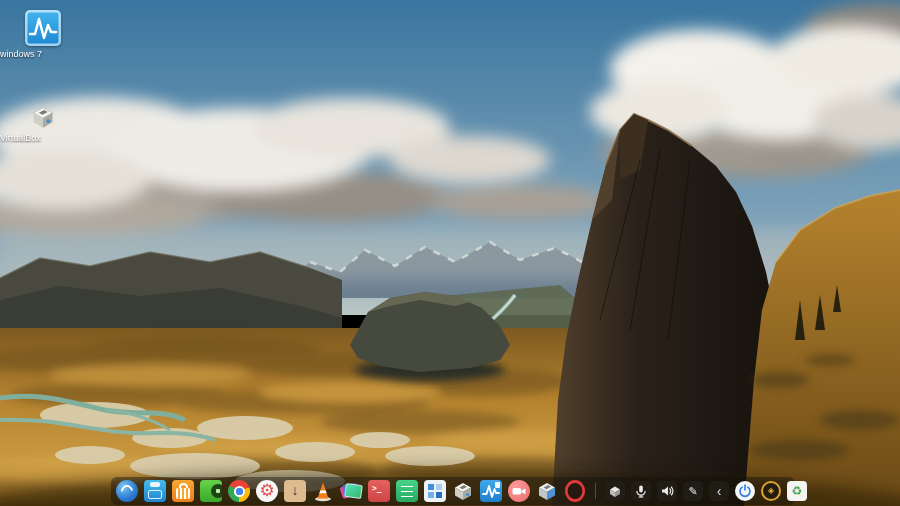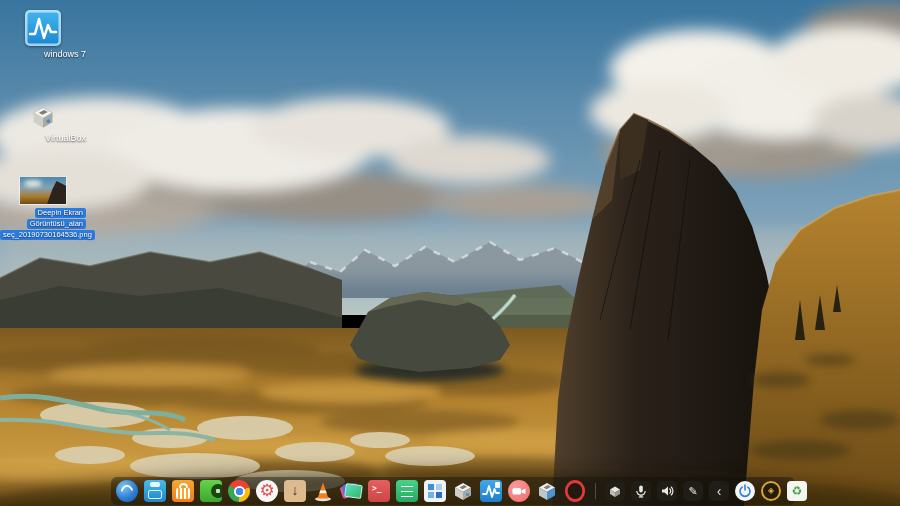--- a/index.html
+++ b/index.html
@@ -1,21 +1,21 @@
 <!DOCTYPE html>
 <html><head>
 <meta charset="utf-8">
 <style>
   html,body{margin:0;padding:0;width:900px;height:506px;overflow:hidden;
     font-family:"Liberation Sans",sans-serif;background:#000;}
   .stage{position:relative;width:900px;height:506px;overflow:hidden;}
   .wall{position:absolute;inset:0;}
 
   
-  .d-item{position:absolute;width:86px;text-align:right;cursor:default;}
+  .d-item{position:absolute;width:86px;text-align:left;cursor:default;}
   .d-item .glyphwrap{display:block;margin:0 auto;}
   .d-label{display:block;margin-top:3px;font-size:9px;color:#fff;
     text-shadow:0 1px 2px rgba(0,0,0,.75);}
   .vmicon{width:36px;height:36px;margin:0 auto;border-radius:5px;
     background:linear-gradient(#45b6ee,#1b86d2);
     box-shadow:inset 0 0 0 2.5px rgba(235,248,255,.65),0 1px 3px rgba(0,0,0,.4);}
   .thumb{width:46px;height:27px;margin:0 auto;border:1px solid rgba(255,255,255,.85);
     border-radius:1px;position:relative;overflow:hidden;
     background:linear-gradient(#4e88ae 0%,#7fa3b4 38%,#97907c 55%,#a87c2e 72%,#6d4c16 100%);}
   .thumb::before{content:"";position:absolute;right:-2px;top:4px;width:22px;height:26px;
@@ -240,28 +240,20 @@
         <polygon points="11,3 19,7.5 11,12 3,7.5" fill="#f2f2ef" stroke="#9a9a92" stroke-width="0.4"></polygon>
         <polygon points="3,7.5 11,12 11,20 3,15.5" fill="#cfcfc8"></polygon>
         <polygon points="19,7.5 11,12 11,20 19,15.5" fill="#a9a9a0"></polygon>
         <polygon points="7.5,7.5 12,5 15,6.7 10.5,9.2" fill="#7c7c74"></polygon>
         <circle cx="15.5" cy="14.5" r="1.6" fill="#3f8fd8"></circle>
       </svg>
     </span>
     <span class="d-label">VirtualBox</span>
   </div>
 
-  <div class="d-item" style="top:176px;">
-    <span class="glyphwrap thumb"></span>
-    <span class="d-label" style="margin-top:2px;line-height:0;">
-      <span class="sel-line">Deepin Ekran</span><br>
-      <span class="sel-line">Görüntüsü_alan</span><br>
-      <span class="sel-line">seç_20190730164536.png</span>
-    </span>
-  </div>
 
   <div class="dock">
     <div class="ic i-launcher"></div>
     <div class="ic i-fm"></div>
     <div class="ic i-store"></div>
     <div class="ic i-music"></div>
     <div class="ic i-chrome"></div>
     <div class="ic i-cc">
       <span>⚙</span>
     </div>

